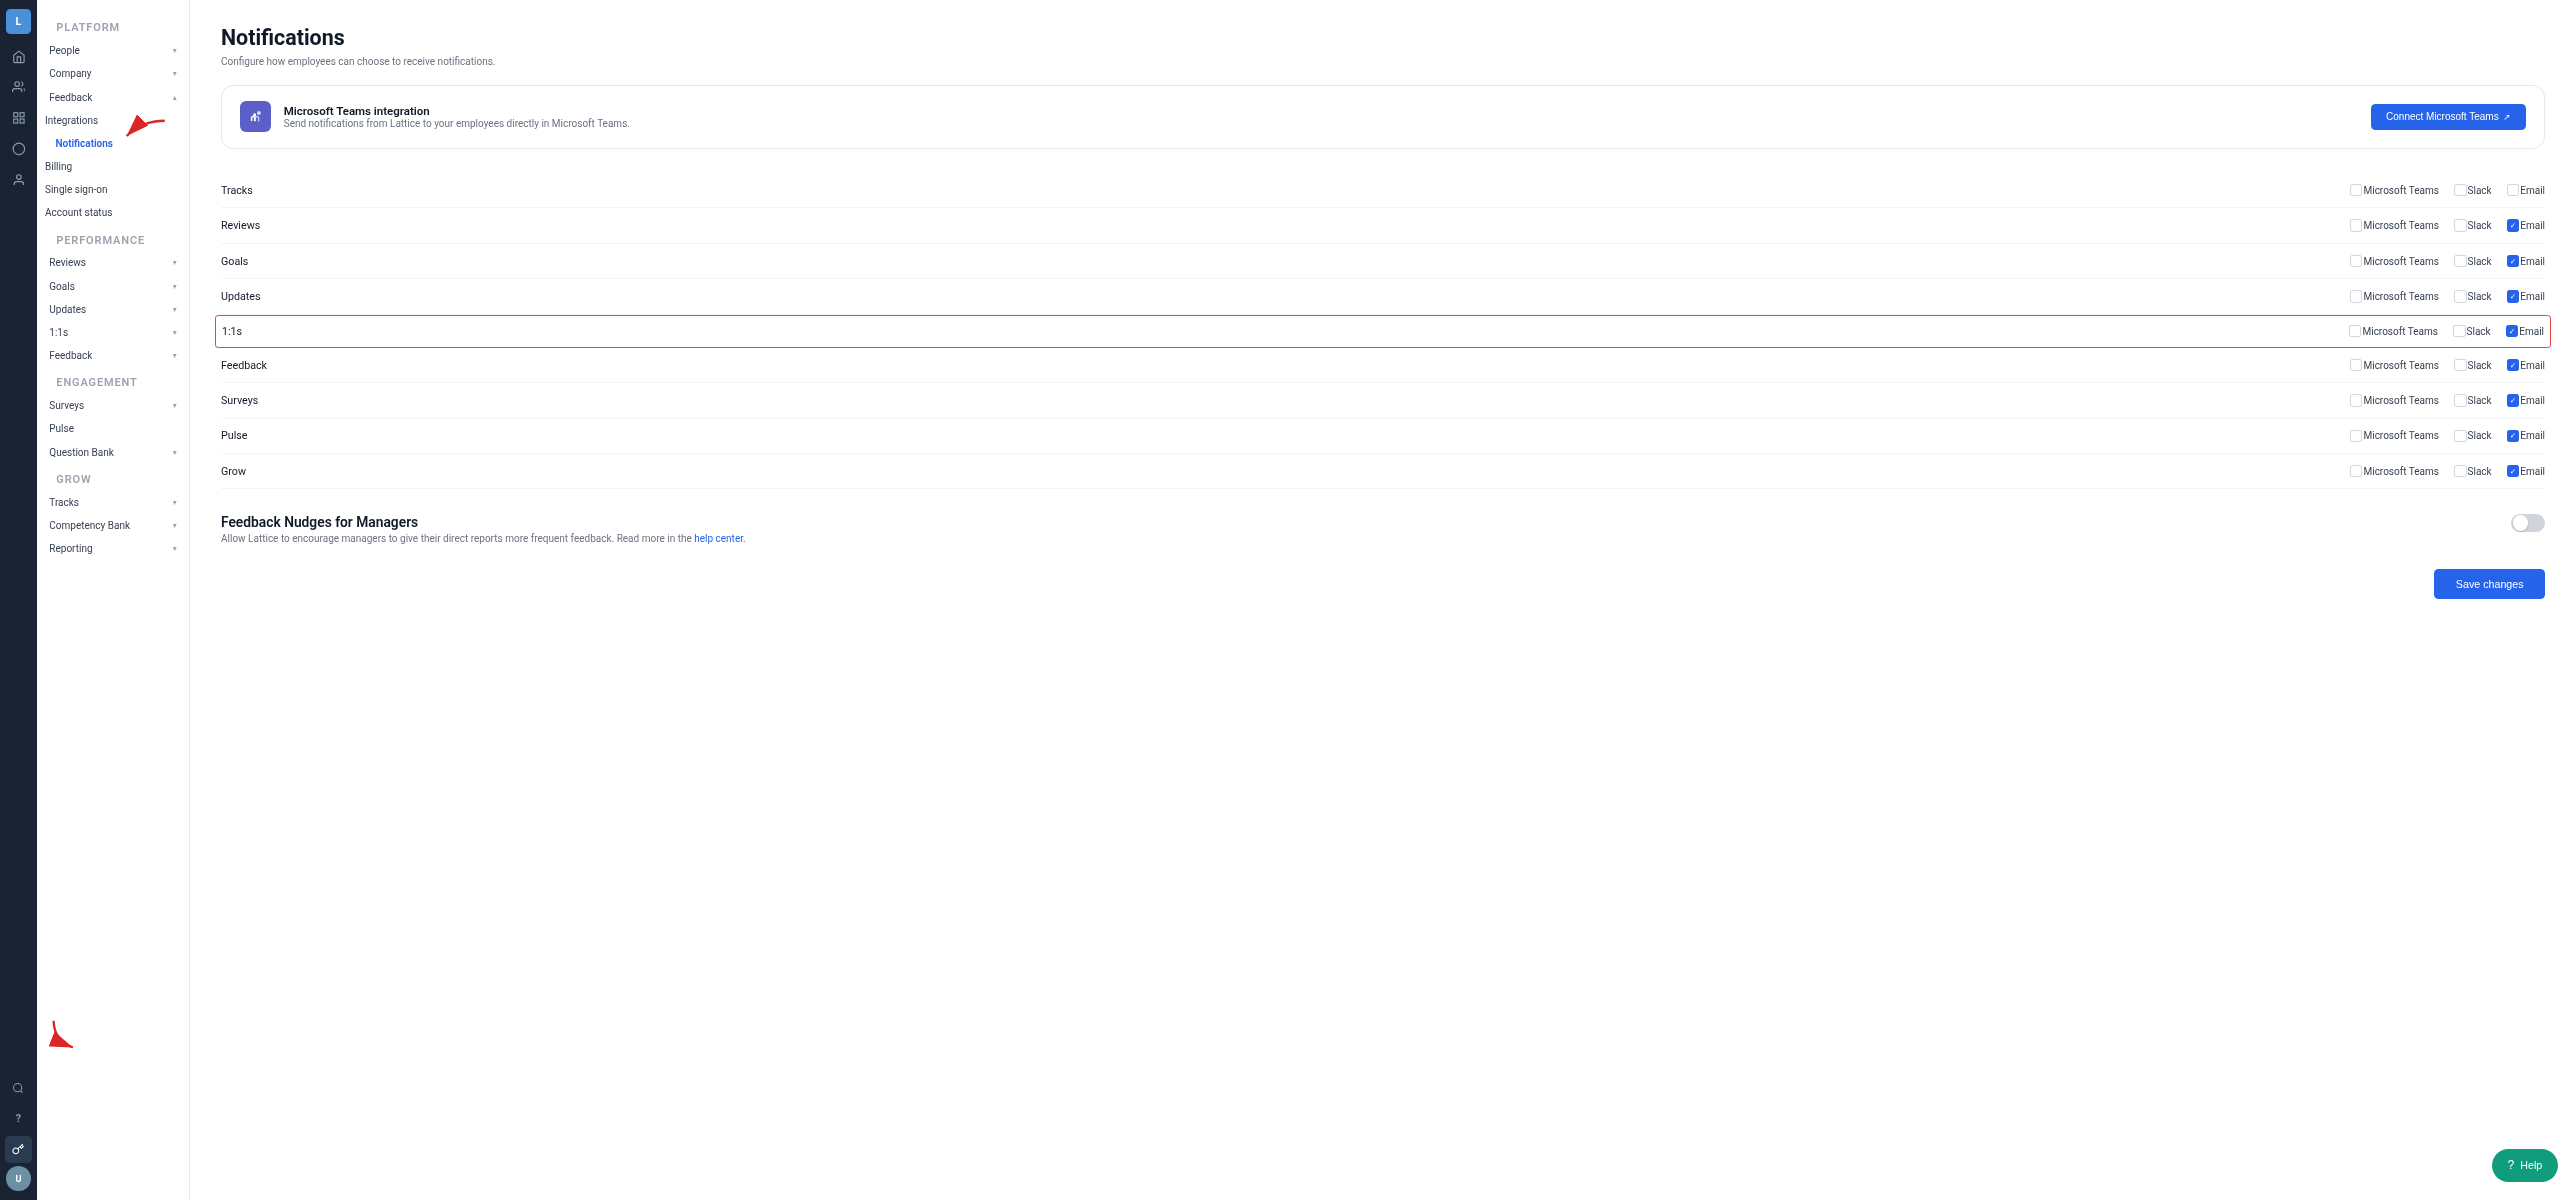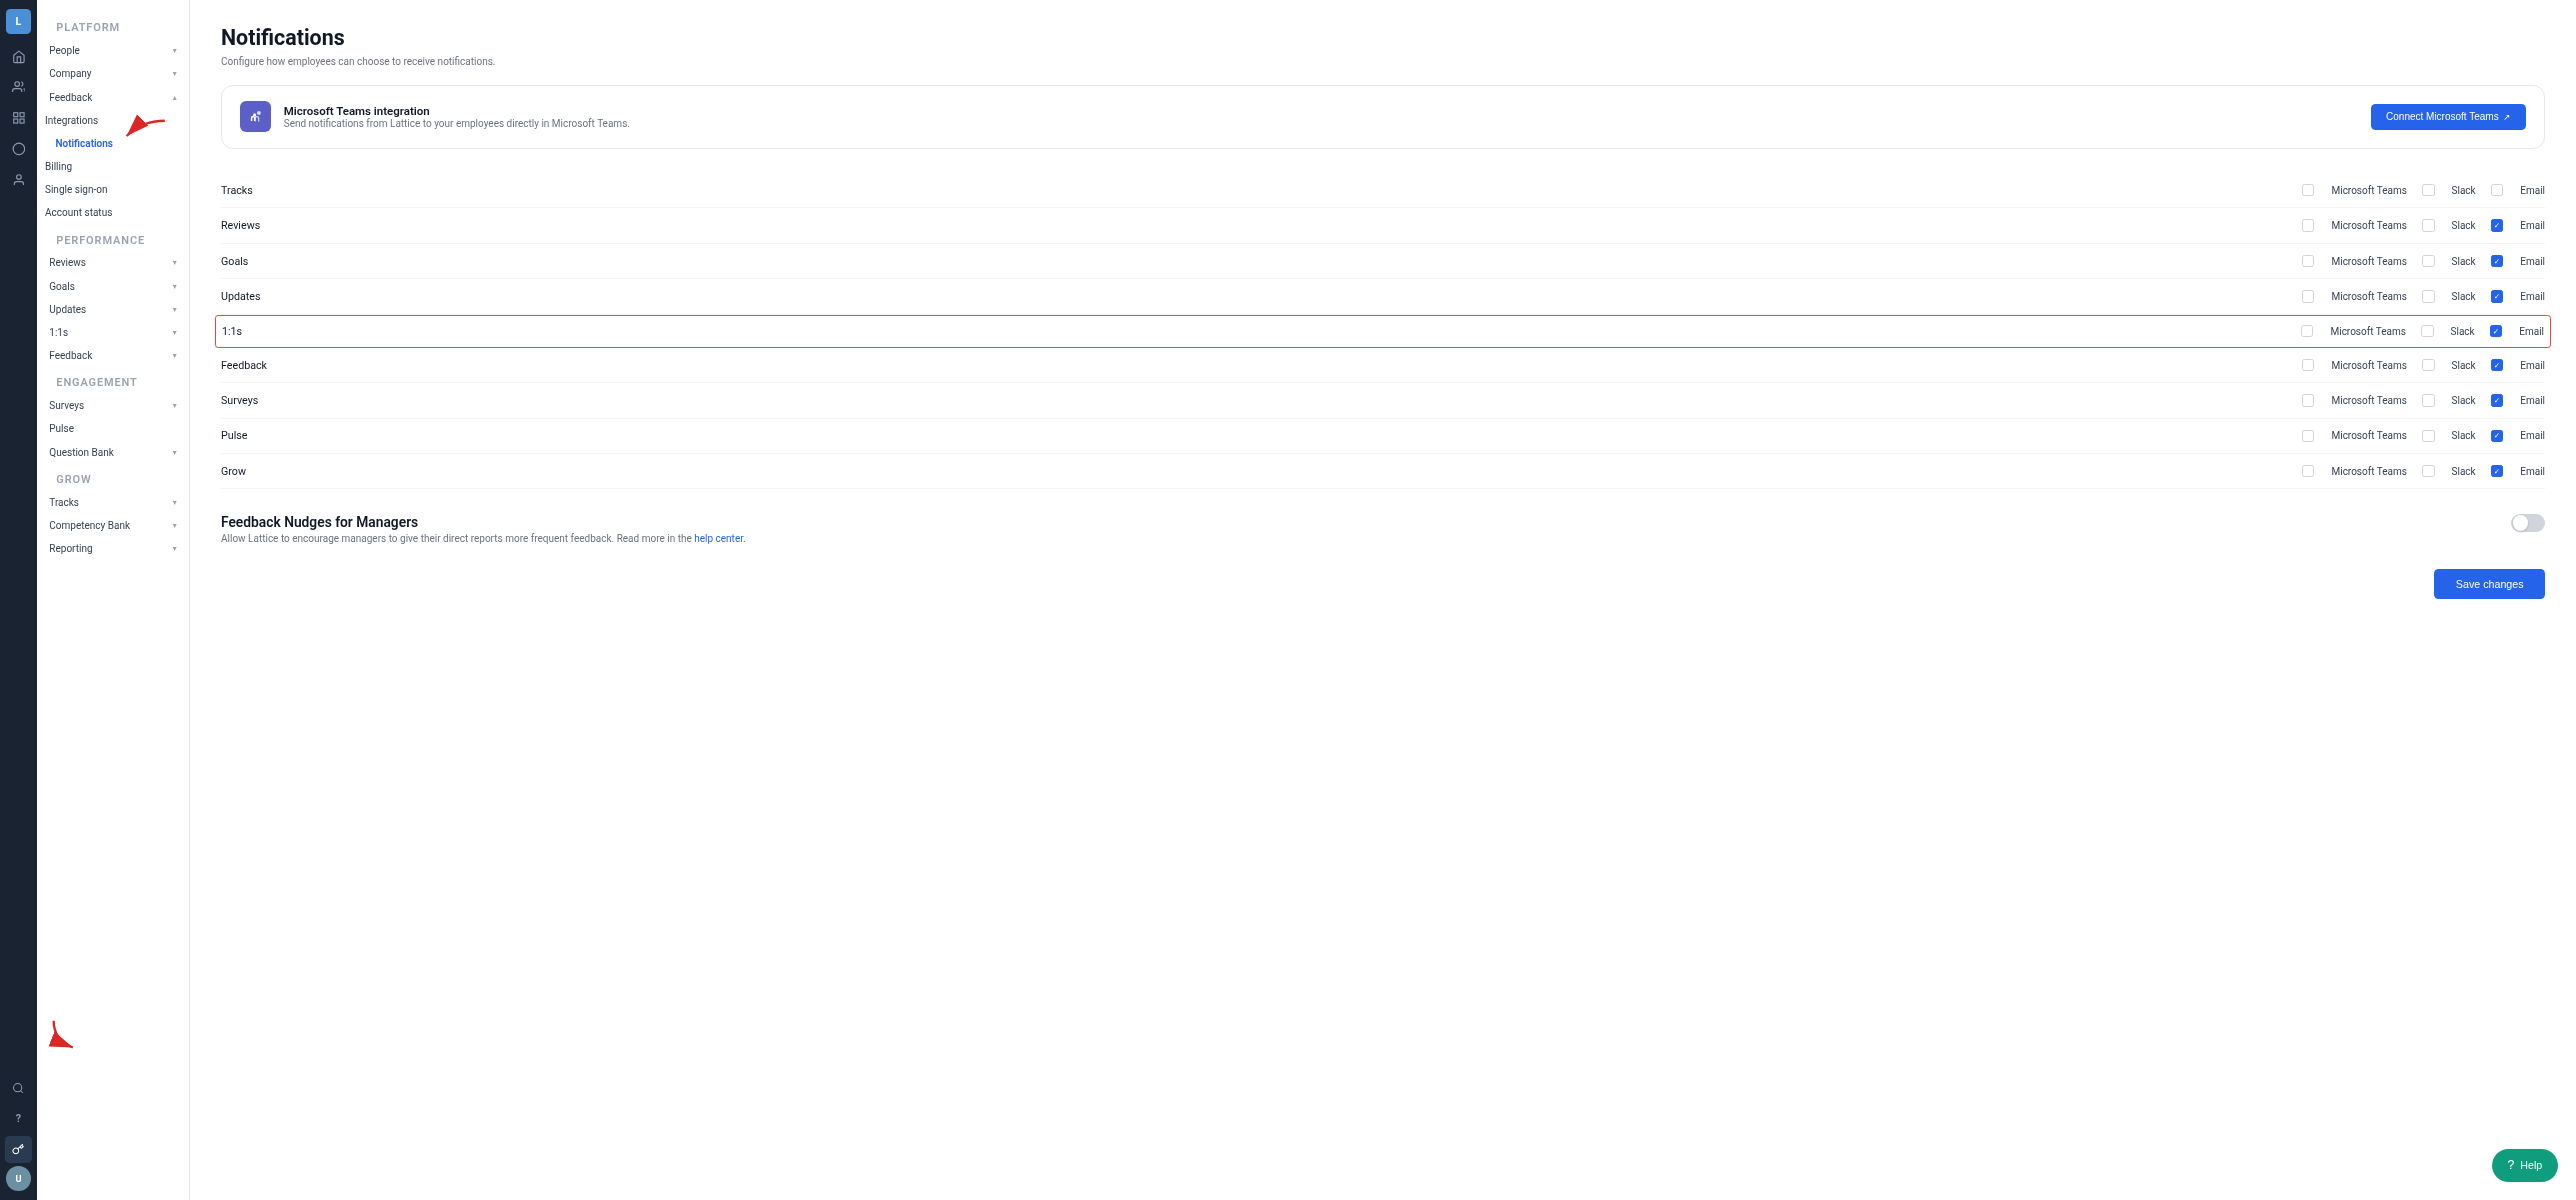--- a/index.html
+++ b/index.html
@@ -148,21 +148,21 @@
       font-weight: 400;
     }
     .notif-channels {
       display: flex;
       align-items: center;
       gap: 15.3px;
     }
     .channel-item {
       display: flex;
       align-items: center;
-      gap: 17px;
+      gap: 1px;
       font-size: 10px;
       color: #374151;
     }
     .checkbox {
       width: 12.3px; height: 12.3px;
       border: 1.5px solid #d1d5db;
       border-radius: 2.3px;
       background: #fff;
       display: inline-flex; align-items: center; justify-content: center;
       flex-shrink: 0;

